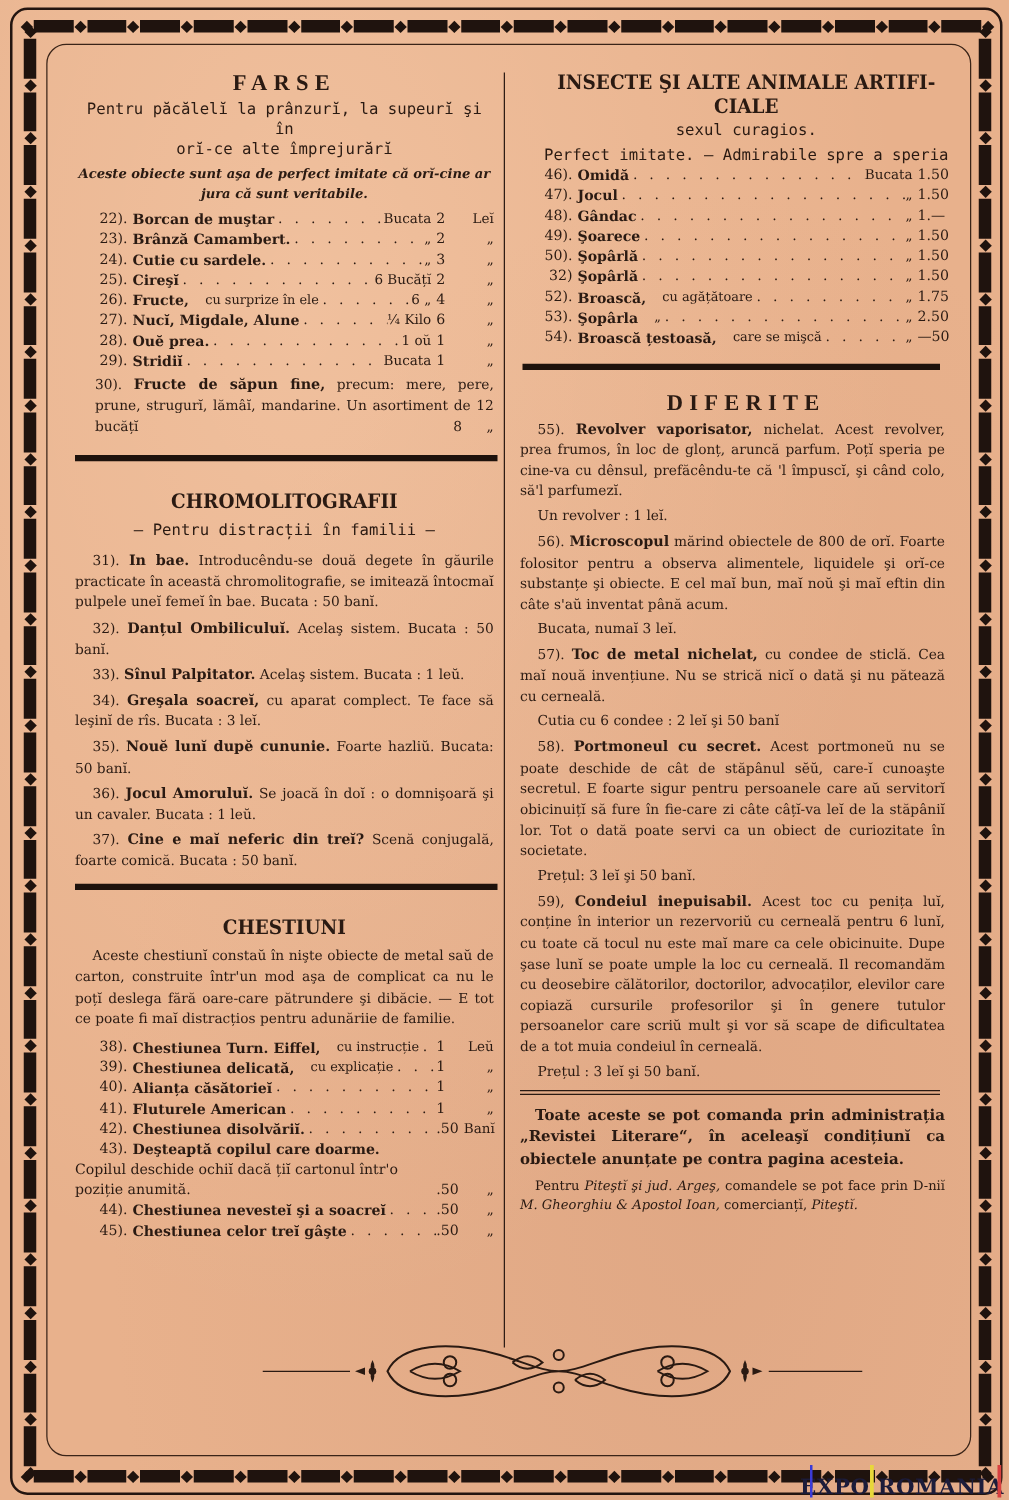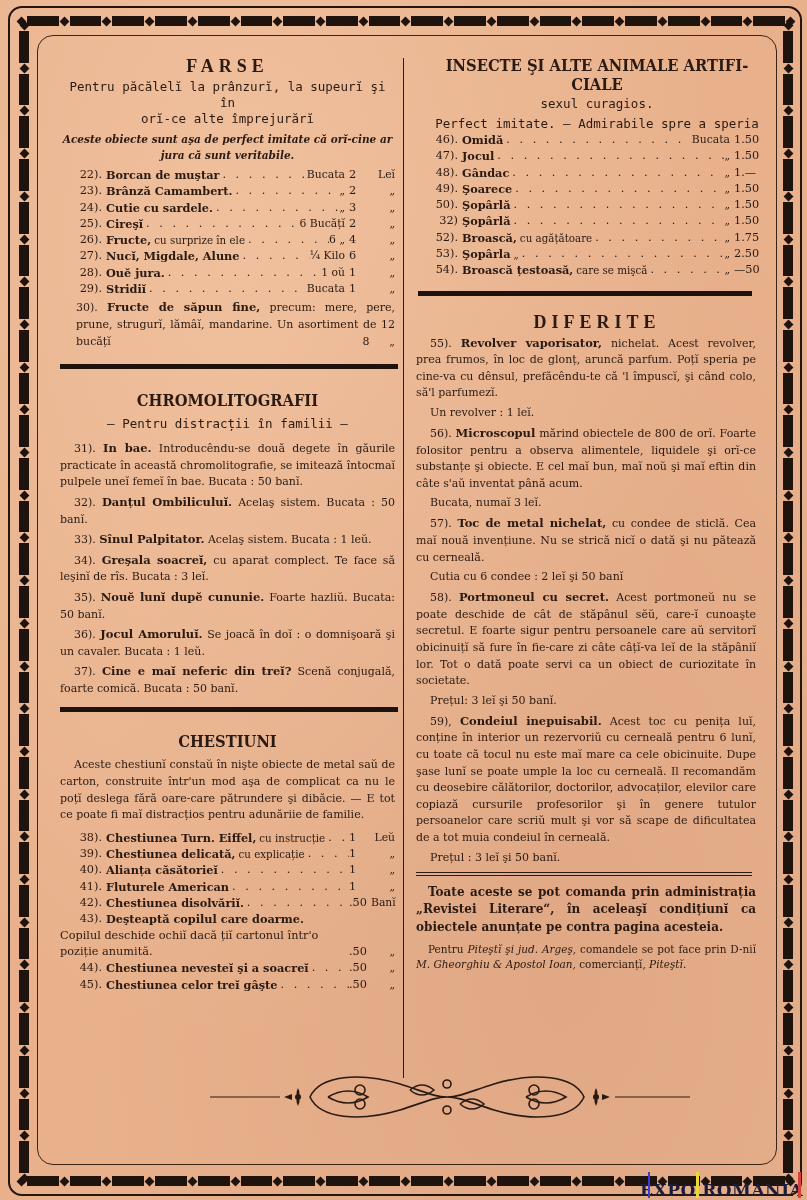--- a/index.html
+++ b/index.html
@@ -41,21 +41,21 @@
   .col.left { left:60px; width:335px; }
   .col.right { left:416px; width:362px; }
   .sec-title { text-align:center; font-family:"Liberation Serif", serif; font-size:18px; letter-spacing:1px; margin:0 0 2px; }
   .sec-title.spaced { letter-spacing:5px; }
   .sec-title.cond { font-family:"DejaVu Serif", serif; font-size:16px; transform:scaleX(0.92); letter-spacing:0; }
   .sub { text-align:center; font-family:"DejaVu Sans Mono", monospace; font-size:12.5px; line-height:16px; }
   .note-it { text-align:center; font-style:italic; font-weight:bold; font-size:10.5px; line-height:16px; margin:4px 0 4px; }
   .row { display:flex; font-size:11.3px; line-height:16.3px; white-space:nowrap; }
   .row .num { width:42px; text-align:right; padding-right:4px; flex:none; }
   .row .name { font-weight:bold; }
-  .row .desc { font-size:10.3px; margin-left:3px; }
+  .row .desc { font-size:10.3px; margin-left:13px; }
   .row .dots { flex:1; overflow:hidden; letter-spacing:3px; padding:0 3px; color:#2a1a12; }
   .row .dots::after { content:". . . . . . . . . . . . . . . . . . . . . . . . . . . . ."; }
   .row .unit { font-size:10.8px; flex:none; }
   .row .price { flex:none; min-width:22px; text-align:left; font-size:11.3px; }
   .row .cur { flex:none; width:24px; text-align:right; font-size:10.8px; }
   .para { font-size:11px; line-height:16.6px; text-align:justify; text-indent:14px; margin:2px 0 3px; }
   .para b { font-size:11.5px; }
   .price-line { font-size:11px; line-height:16px; padding-left:14px; margin-bottom:4px; }
   .thick-rule { height:5px; background:#1e120c; margin:0 auto; }
   .double-rule { border-top:1px solid #2a1a12; border-bottom:1px solid #2a1a12; height:2px; margin:6px 0 8px; }
@@ -324,21 +324,21 @@
         <div class="row">
           <span class="num">27).</span>
           <span class="name">Nucĭ, Migdale, Alune</span>
           <span class="dots"></span>
           <span class="unit" style="margin-right: 4px;">¼ Kilo</span>
           <span class="price">6</span>
           <span class="cur">„</span>
         </div>
         <div class="row">
           <span class="num">28).</span>
-          <span class="name">Ouĕ jura.</span>
+          <span class="name">Ouĕ prea.</span>
           <span class="dots"></span>
           <span class="unit" style="margin-right: 4px;">1 oŭ</span>
           <span class="price">1</span>
           <span class="cur">„</span>
         </div>
         <div class="row">
           <span class="num">29).</span>
           <span class="name">Stridiĭ</span>
           <span class="dots"></span>
           <span class="unit" style="margin-right: 4px;">Bucata</span>

